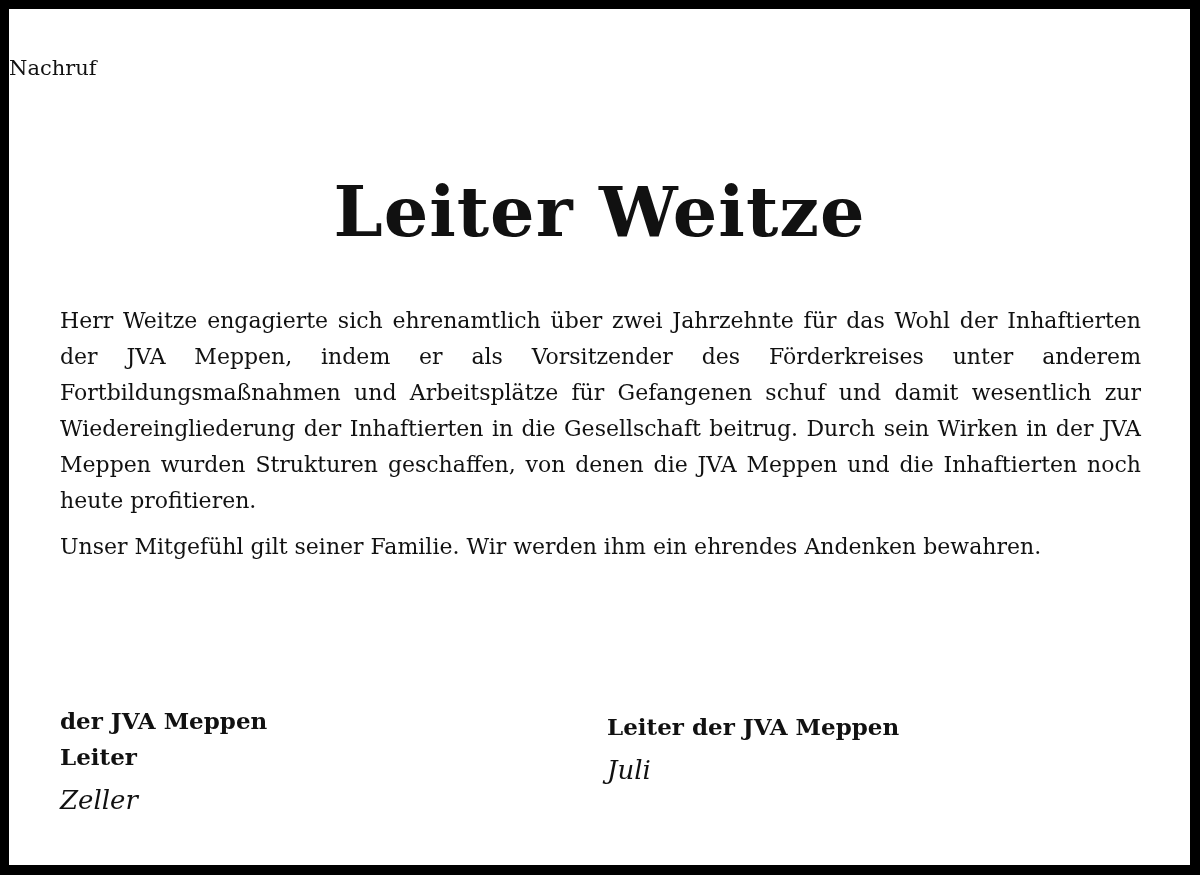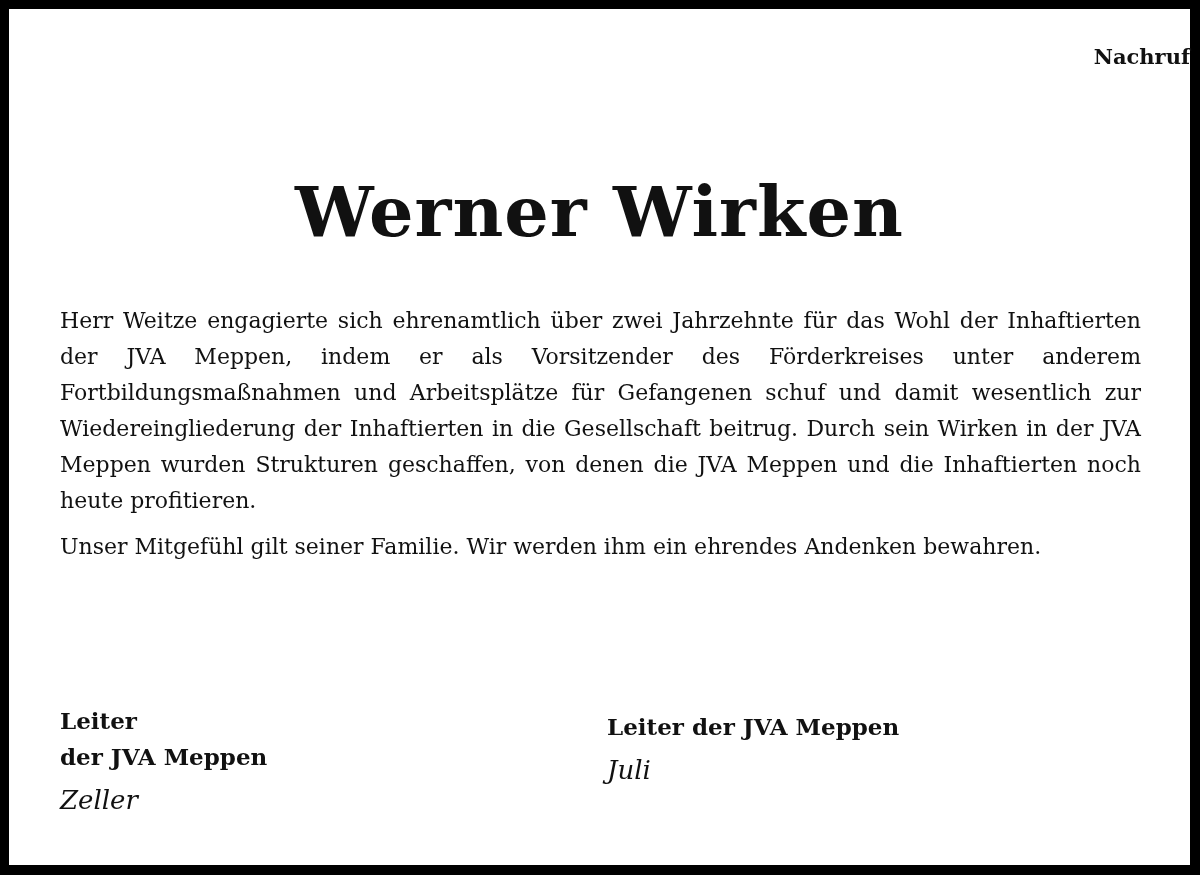--- a/index.html
+++ b/index.html
@@ -19,25 +19,25 @@
       position: absolute;
       left: 9px;
       top: 9px;
       width: 1181px;
       height: 856px;
       background: #fff;
       box-sizing: border-box;
     }
     .heading-small {
       position: absolute;
-      top: 35px;
+      top: 47px;
       left: 0;
       width: 100%;
-      text-align: right;
-      font-weight: bold;
+      text-align: left;
+      font-weight: normal;
       font-size: 21px;
       letter-spacing: 0px;
     }
     .intro {
       position: absolute;
       left: 51px;
       top: 100px;
       font-size: 22px;
     }
     .name {
@@ -86,31 +86,31 @@
       line-height: 30px;
       font-size: 26px;
       font-style: italic;
     }
   </style>
 </head>
 <body>
 
 <div class="frame">
   <div class="heading-small">Nachruf</div>
-  <div class="name">Werner Wirken</div>
+  <div class="name">Leiter Weitze</div>
 
   <div class="body-text">
     <p>Herr Weitze engagierte sich ehrenamtlich über zwei Jahrzehnte für das Wohl der Inhaftierten der JVA Meppen, indem er als Vorsitzender des Förderkreises unter anderem Fortbildungsmaßnahmen und Arbeitsplätze für Gefangenen schuf und damit wesentlich zur Wiedereingliederung der Inhaftierten in die Gesellschaft beitrug. Durch sein Wirken in der JVA Meppen wurden Strukturen geschaffen, von denen die JVA Meppen und die Inhaftierten noch heute profitieren.</p>
     <p>Unser Mitgefühl gilt seiner Familie. Wir werden ihm ein ehrendes Andenken bewahren.</p>
   </div>
 
   <div class="signatures">
     <div class="sig left">
+      <div class="title">der JVA Meppen</div>
       <div class="title">Leiter</div>
-      <div class="title">der JVA Meppen</div>
       <div class="sig-name">Zeller</div>
     </div>
     <div class="sig right">
       <div class="title">Leiter der JVA Meppen</div>
       <div class="sig-name">Juli</div>
     </div>
   </div>
 </div>
 
 </body></html>

